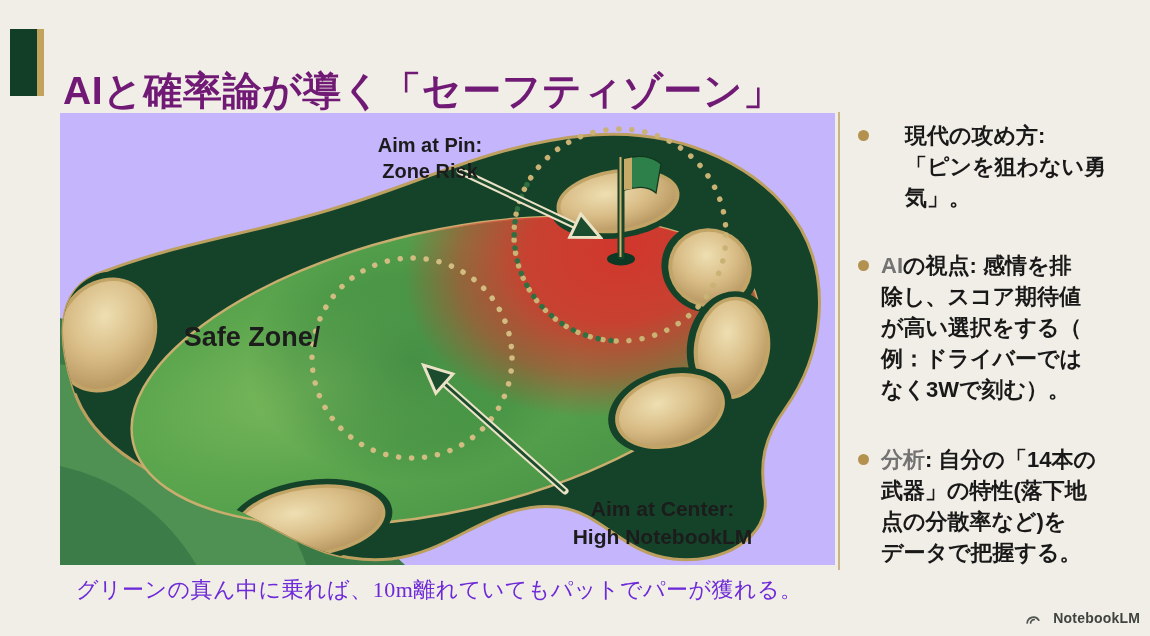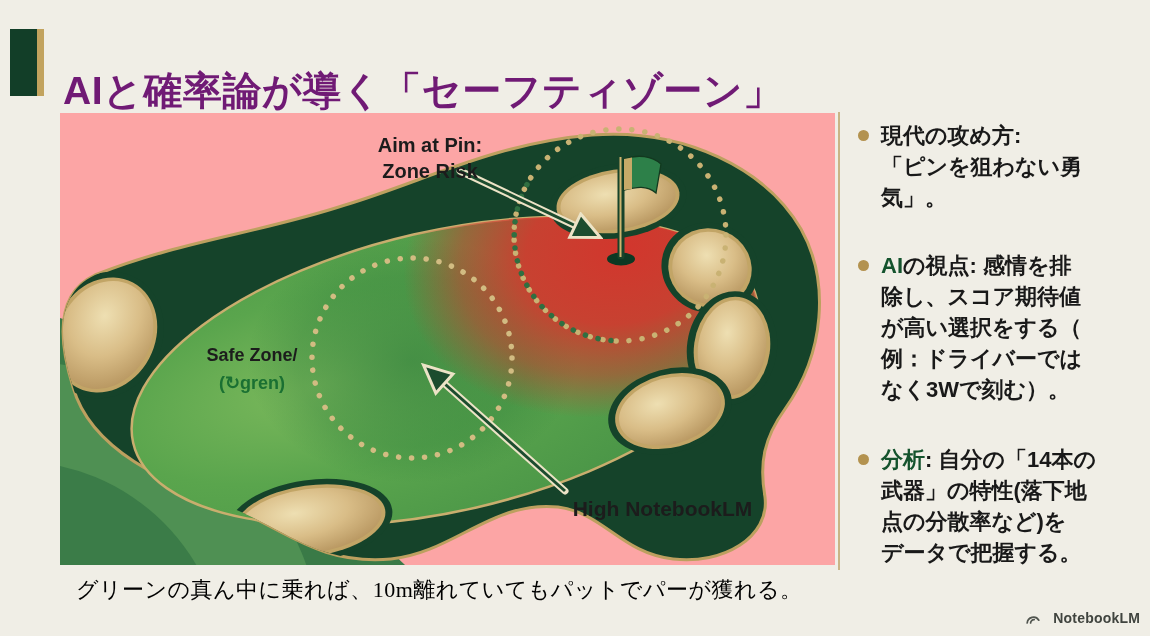--- a/index.html
+++ b/index.html
@@ -15,53 +15,53 @@
   .accent-gold  { position:absolute; left:37px; top:29px; width:7px;  height:67px; background:#c2a35e; }
   .slide-title {
     position:absolute; left:63px; top:36px; width:780px;
     font-size:39px; font-weight:bold; color:#701a75; letter-spacing:0.5px;
     white-space:nowrap;
     margin-top:28px;
   }
   
   .illustration {
     position:absolute; left:60px; top:113px; width:775px; height:452px;
-    background:#fca5a5;
+    background:#c4b5fd;
   }
   .illustration svg { position:absolute; left:0; top:0; }
   .diagram-label {
     position:absolute; text-align:center; font-weight:bold; color:#1c1c1c;
     font-size:20px; line-height:26px;
   }
   .label-pin    { left:270px; top:19px;  width:200px; }
-  .label-safe   { left:92px;  top:228px; width:200px; font-size:18px; line-height:28px; }
+  .label-safe   { left:92px;  top:210px; width:200px; font-size:27px; line-height:28px; }
   .label-safe .line2 { color:#1a7032; }
   .label-center { left:490px; top:382px; width:225px; font-size:21px; line-height:28px; }
   .diagram-label span { display:block; }
   
   .caption {
     position:absolute; left:76px; top:575px;
     font-family:"Liberation Serif", serif;
-    font-size:22px; color:#000000; letter-spacing:0.5px;
+    font-size:22px; color:#6d28d9; letter-spacing:0.5px;
   }
   
   .divider { position:absolute; left:838px; top:112px; width:2px; height:458px; background:#c9b586; }
   .bullet { position:absolute; left:858px; width:286px; display:flex; }
-  .bullet-1 { top:120px; }
+  .bullet-1 { top:120px;gap:24px; }
   .bullet-2 { top:250px; }
   .bullet-3 { top:444px; }
   .bullet-dot {
     width:11px; height:11px; border-radius:50%; background:#b3924f;
     margin-top:10px; margin-right:12px; flex-shrink:0;
   }
   .bullet-text {
     font-size:22px; line-height:31px; font-weight:bold; color:#191919;
     white-space:pre-line;
   }
-  .bullet-text .hl { color:#14532d;margin-top:28px; }
+  .bullet-text .hl { color:#737373;margin-top:28px; }
   
   .footer-brand {
     position:absolute; right:10px; bottom:10px;
     display:flex; align-items:center; gap:12px;
     font-size:14px; font-weight:bold; color:#40443f; letter-spacing:0.2px;
   }
 </style>
 </head>
 <body>
 
@@ -177,23 +177,23 @@
       <path d="M 564,46 L 572,44.6 L 572,76 L 564,77 Z" fill="#c7aa68"></path>
     </g>
   </svg>
 
   <div class="diagram-label label-pin">
     <span>Aim at Pin:</span>
     <span>Zone Risk</span>
   </div>
   <div class="diagram-label label-safe">
     <span>Safe Zone/</span>
-    <span class="line2">(↻gren)</span>
   </div>
   <div class="diagram-label label-center">
+    <span>Aim at Center:</span>
     <span>High NotebookLM</span>
   </div>
 </div>
 
 <p class="caption">グリーンの真ん中に乗れば、10m離れていてもパットでパーが獲れる。</p>
 
 <div class="divider"></div>
 
 <div class="bullet bullet-1">
   <span class="bullet-dot"></span>

